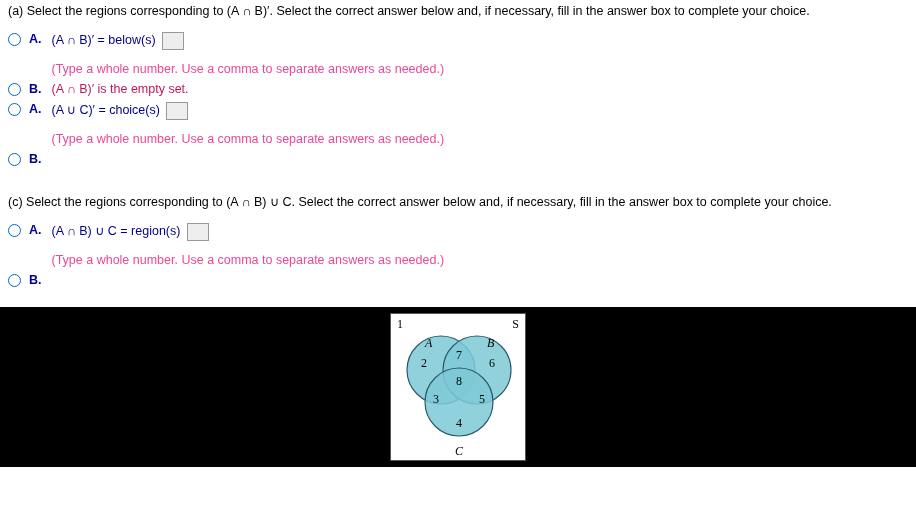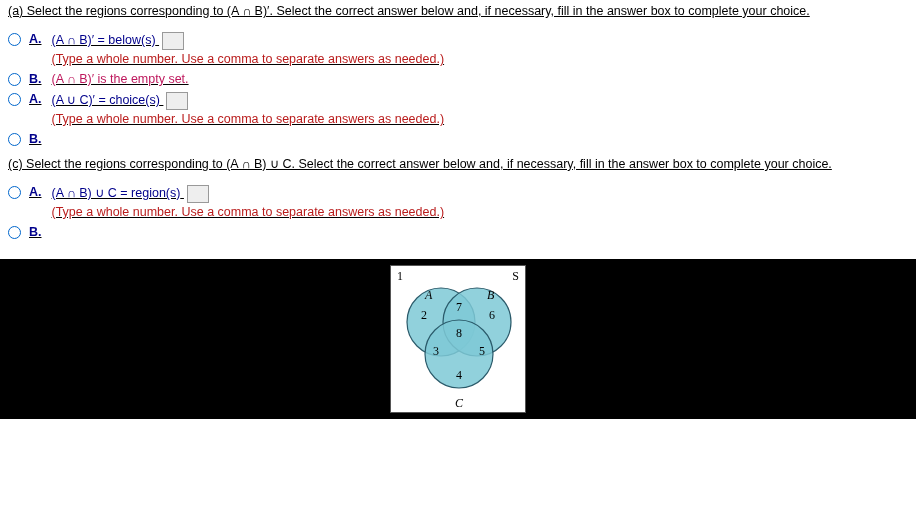--- a/index.html
+++ b/index.html
@@ -1,24 +1,24 @@
 <!DOCTYPE html>
 <html><head>
   <meta charset="utf-8">
   <style>
     * { margin: 0; padding: 0; box-sizing: border-box; }
     body { font-family: Arial, sans-serif; font-size: 12.5px; color: #000; background: #fff; }
-    .content { padding: 4px 8px; text-decoration: underline; }
+    .content { padding: 4px 8px; }
     .question-text { margin-bottom: 14px; }
     .choice-row { display: flex; align-items: flex-start; margin-bottom: 6px; }
     .radio { width: 13px; height: 13px; border: 1.5px solid #0066cc; border-radius: 50%; margin-right: 8px; margin-top: 1px; flex-shrink: 0; cursor: pointer; }
     .letter { font-weight: bold; color: #00008b; margin-right: 10px; flex-shrink: 0; }
     .choice-text-a { color: #00008b; }
     .choice-text-b { color: #be185d; }
-    .help-text { color: #b91c1c; display: block; margin-top: 2px; }
+    .help-text { color: #ec4899; display: block; margin-top: 12px; }
     .input-box { display: inline-block; width: 22px; height: 18px; border: 1px solid #999; background: #eee; vertical-align: middle; margin-left: 3px; }
     .diagram-area { display: flex; background: #000; height: 160px; justify-content: center; align-items: flex-start; padding-top: 6px; }
     .venn-box { background: #fff; border: 1px solid #555; width: 136px; height: 148px; position: relative; }
     .venn-label { position: absolute; font-family: 'Times New Roman', serif; font-size: 12px; }
     svg.venn { position: absolute; top: 14px; left: 10px; }
   </style>
 </head>
 <body>
 
 <div class="content">
@@ -46,21 +46,21 @@
       <span>(A ∪ C)′ = choice(s)</span>
       <span class="input-box"></span>
       <span class="help-text">(Type a whole number. Use a comma to separate answers as needed.)</span>
     </span>
   </div>
   <div class="choice-row">
     <div class="radio"></div>
     <span class="letter">B.</span>
   </div>
 
-  <div class="question-text" style="margin-top:10px;">(c) Select the regions corresponding to (A ∩ B) ∪ C. Select the correct answer below and, if necessary, fill in the answer box to complete your choice.</div>
+  <div class="question-text" style="margin-top:28px;">(c) Select the regions corresponding to (A ∩ B) ∪ C. Select the correct answer below and, if necessary, fill in the answer box to complete your choice.</div>
   <div class="choice-row">
     <div class="radio"></div>
     <span class="letter">A.</span>
     <span class="choice-text-a">
       <span>(A ∩ B) ∪ C = region(s)</span>
       <span class="input-box"></span>
       <span class="help-text">(Type a whole number. Use a comma to separate answers as needed.)</span>
     </span>
   </div>
   <div class="choice-row" style="margin-bottom:16px;">

